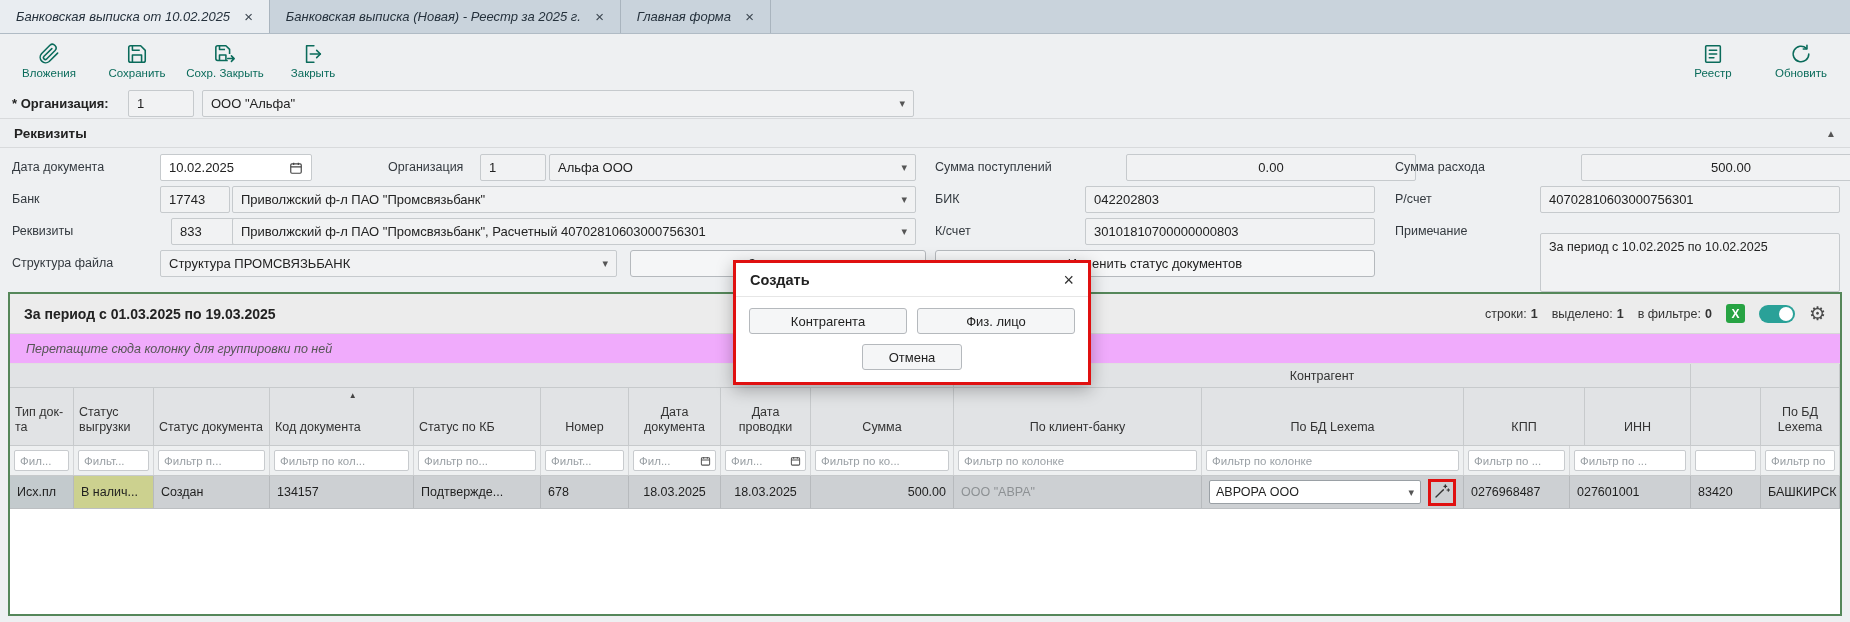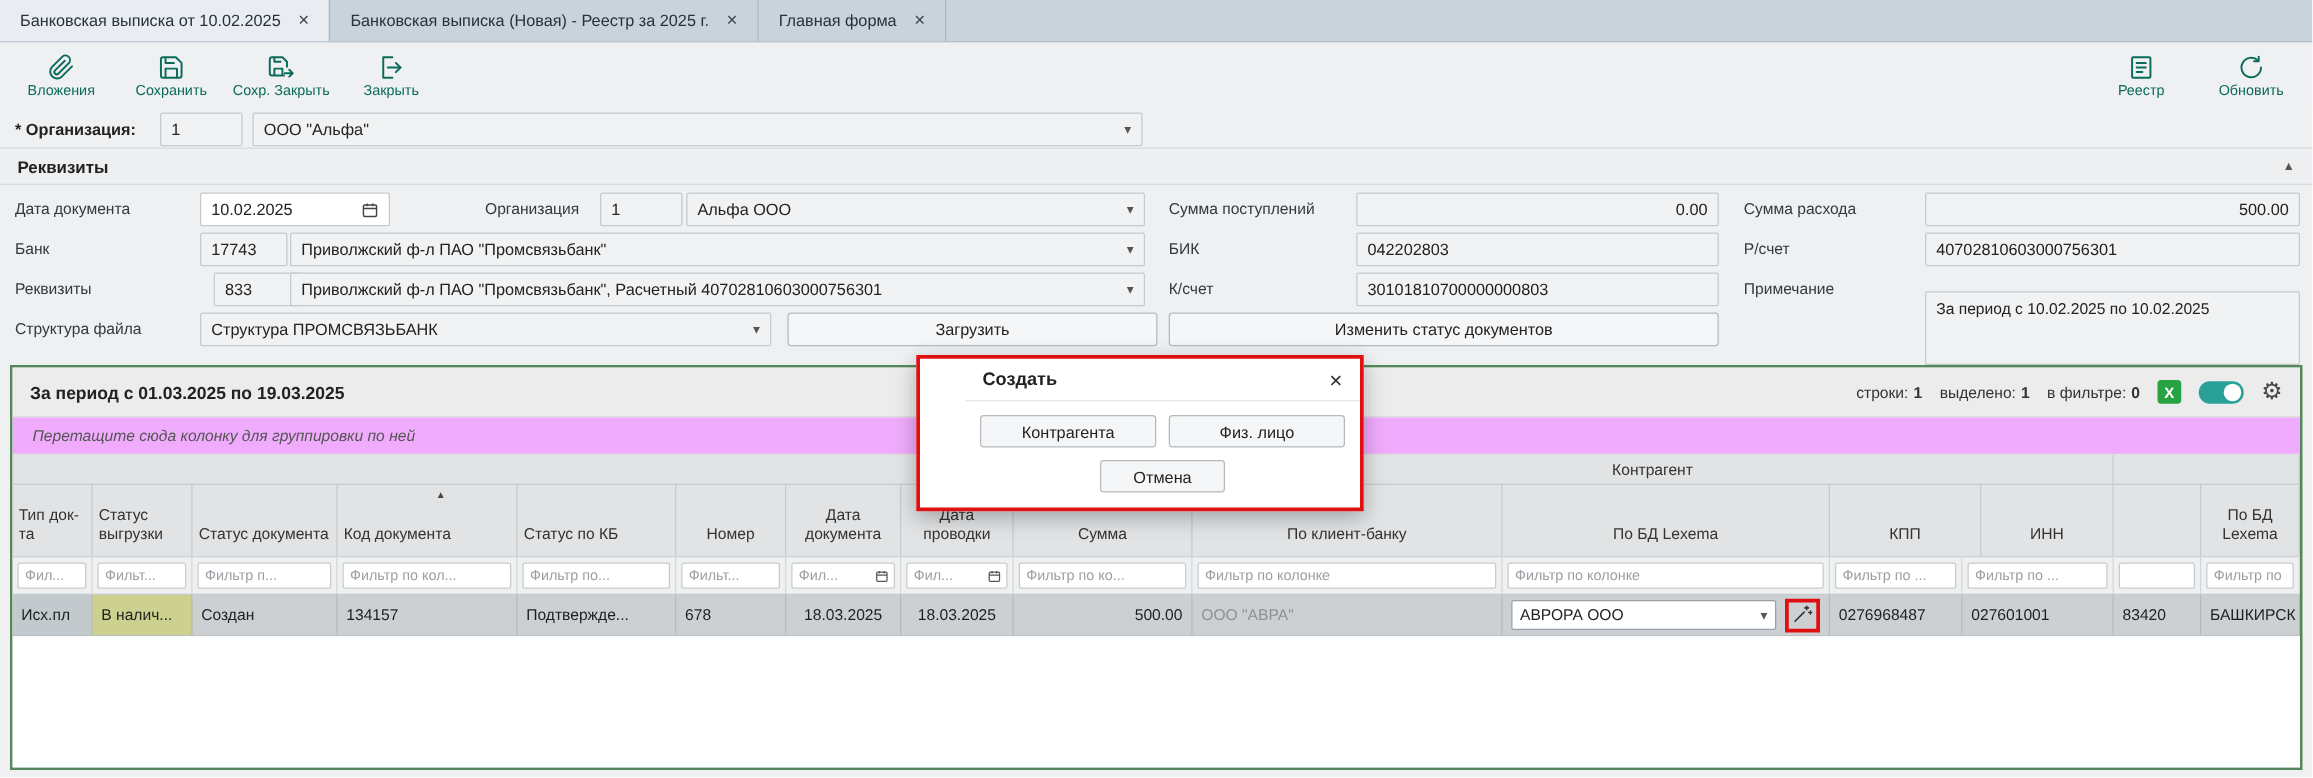--- a/index.html
+++ b/index.html
@@ -1,38 +1,38 @@
 <!DOCTYPE html>
 <html><head>
 <meta charset="utf-8">
 <style>
   * { box-sizing: border-box; }
   html,body { margin:0; padding:0; }
   body { font-family:"Liberation Sans", sans-serif; }
   .app { position:relative; width:1850px; height:622px; background:#eef0f2; overflow:hidden; display:flex; flex-direction:column; }
 
   
-  .tabbar { height:34px; flex:none; background:#c9d3dc; border-bottom:1px solid #b0bbc5; display:flex; align-items:stretch; }
+  .tabbar { height:34px; flex:none; background:#c9d3dc; border-bottom:1px solid #b0bbc5; display:flex; align-items:stretch;font-style:italic; }
   .tab { display:flex; align-items:center; gap:14px; padding:0 16px; font-size:13px; color:#25313c; border-right:1px solid #a9b4be; background:#c9d3dc; }
   .tab.active { background:#e9edf1; }
   .tab-close { font-size:15px; color:#3c4650; line-height:1; }
 
   
   .toolbar { height:54px; flex:none; display:flex; align-items:center; padding:0 8px; background:#eef0f2; }
   .tools-left { display:flex; gap:6px; }
   .tools-right { margin-left:auto; display:flex; gap:6px;justify-content:center; }
   .tool { width:82px; display:flex; flex-direction:column; align-items:center; gap:2px; color:#0a6b5b; font-size:11.5px; cursor:default; }
   .tool svg { display:block; }
 
   
   .org-bar { height:30px; flex:none; display:flex; align-items:center; padding:0 12px; }
   .org-label { font-weight:bold; font-size:13px; color:#222; width:116px; }
   .field { height:27px; border:1px solid #c6cacd; background:#f1f2f3; border-radius:2px; display:flex; align-items:center; padding:0 8px; font-size:13px; color:#222; overflow:hidden; white-space:nowrap; }
   .field.white { background:#fff; }
-  .field.right { justify-content:flex-end; }
+  .field.right { justify-content:center;margin-left:41px; }
   .field .chev { margin-left:auto; font-size:11px; color:#555; flex:none; padding-left:6px; }
   .org-bar .field { position:static; }
   .org-code { width:66px; margin-right:8px; }
   .org-combo { width:712px; }
 
   .section-bar { height:30px; flex:none; background:#edeff1; border-top:1px solid #d8dadc; border-bottom:1px solid #d8dadc; display:flex; align-items:center; padding:0 14px; }
   .section-title { font-weight:bold; font-size:13.5px; color:#222; }
   .collapse { margin-left:auto; font-size:10px; color:#555; }
 
   
@@ -74,21 +74,21 @@
   .dcell.center { justify-content:center; }
   .dcell.dim { color:#8d9194; }
   .cell-type { background:#c3cacd; }
   .cell-status-upload { background:#ccd18f; }
   .cellcombo { background:#fff; border:1px solid #9aa0a5; border-radius:2px; height:24px; flex:1; min-width:0; display:flex; align-items:center; padding:0 6px; font-size:12.5px; overflow:hidden; }
   .cellcombo .chev { margin-left:auto; font-size:11px; color:#555; }
   .wand-box { flex:none; margin-left:7px; border:3px solid #e01010; padding:1px 3px; display:flex; align-items:center; background:#cdd0d3; }
   .grid-empty { flex:1; background:#fff; }
 
   
-  .modal { position:absolute; left:733px; top:284px; width:358px; background:#fff; border:3px solid #e01010; box-shadow:0 5px 16px rgba(0,0,0,.28); z-index:20;padding-left:36px; }
+  .modal { position:absolute; left:733px; top:260px; width:358px; background:#fff; border:3px solid #e01010; box-shadow:0 5px 16px rgba(0,0,0,.28); z-index:20; }
   .modal-header { height:34px; display:flex; align-items:center; padding:0 14px; border-bottom:1px solid #e6e6e6; }
   .modal-title { font-weight:bold; font-size:14.5px; color:#222; }
   .modal-close { margin-left:auto; font-size:18px; color:#333; line-height:1; }
   .modal-body { display:flex; gap:10px; justify-content:center; padding:11px 12px 4px; }
   .modal-body .btn { position:static; width:158px; height:26px; }
   .modal-footer { display:flex; justify-content:center; padding:6px 0 12px; }
   .modal-footer .btn { position:static; width:100px; height:26px; }
 </style>
 </head>
 <body>

